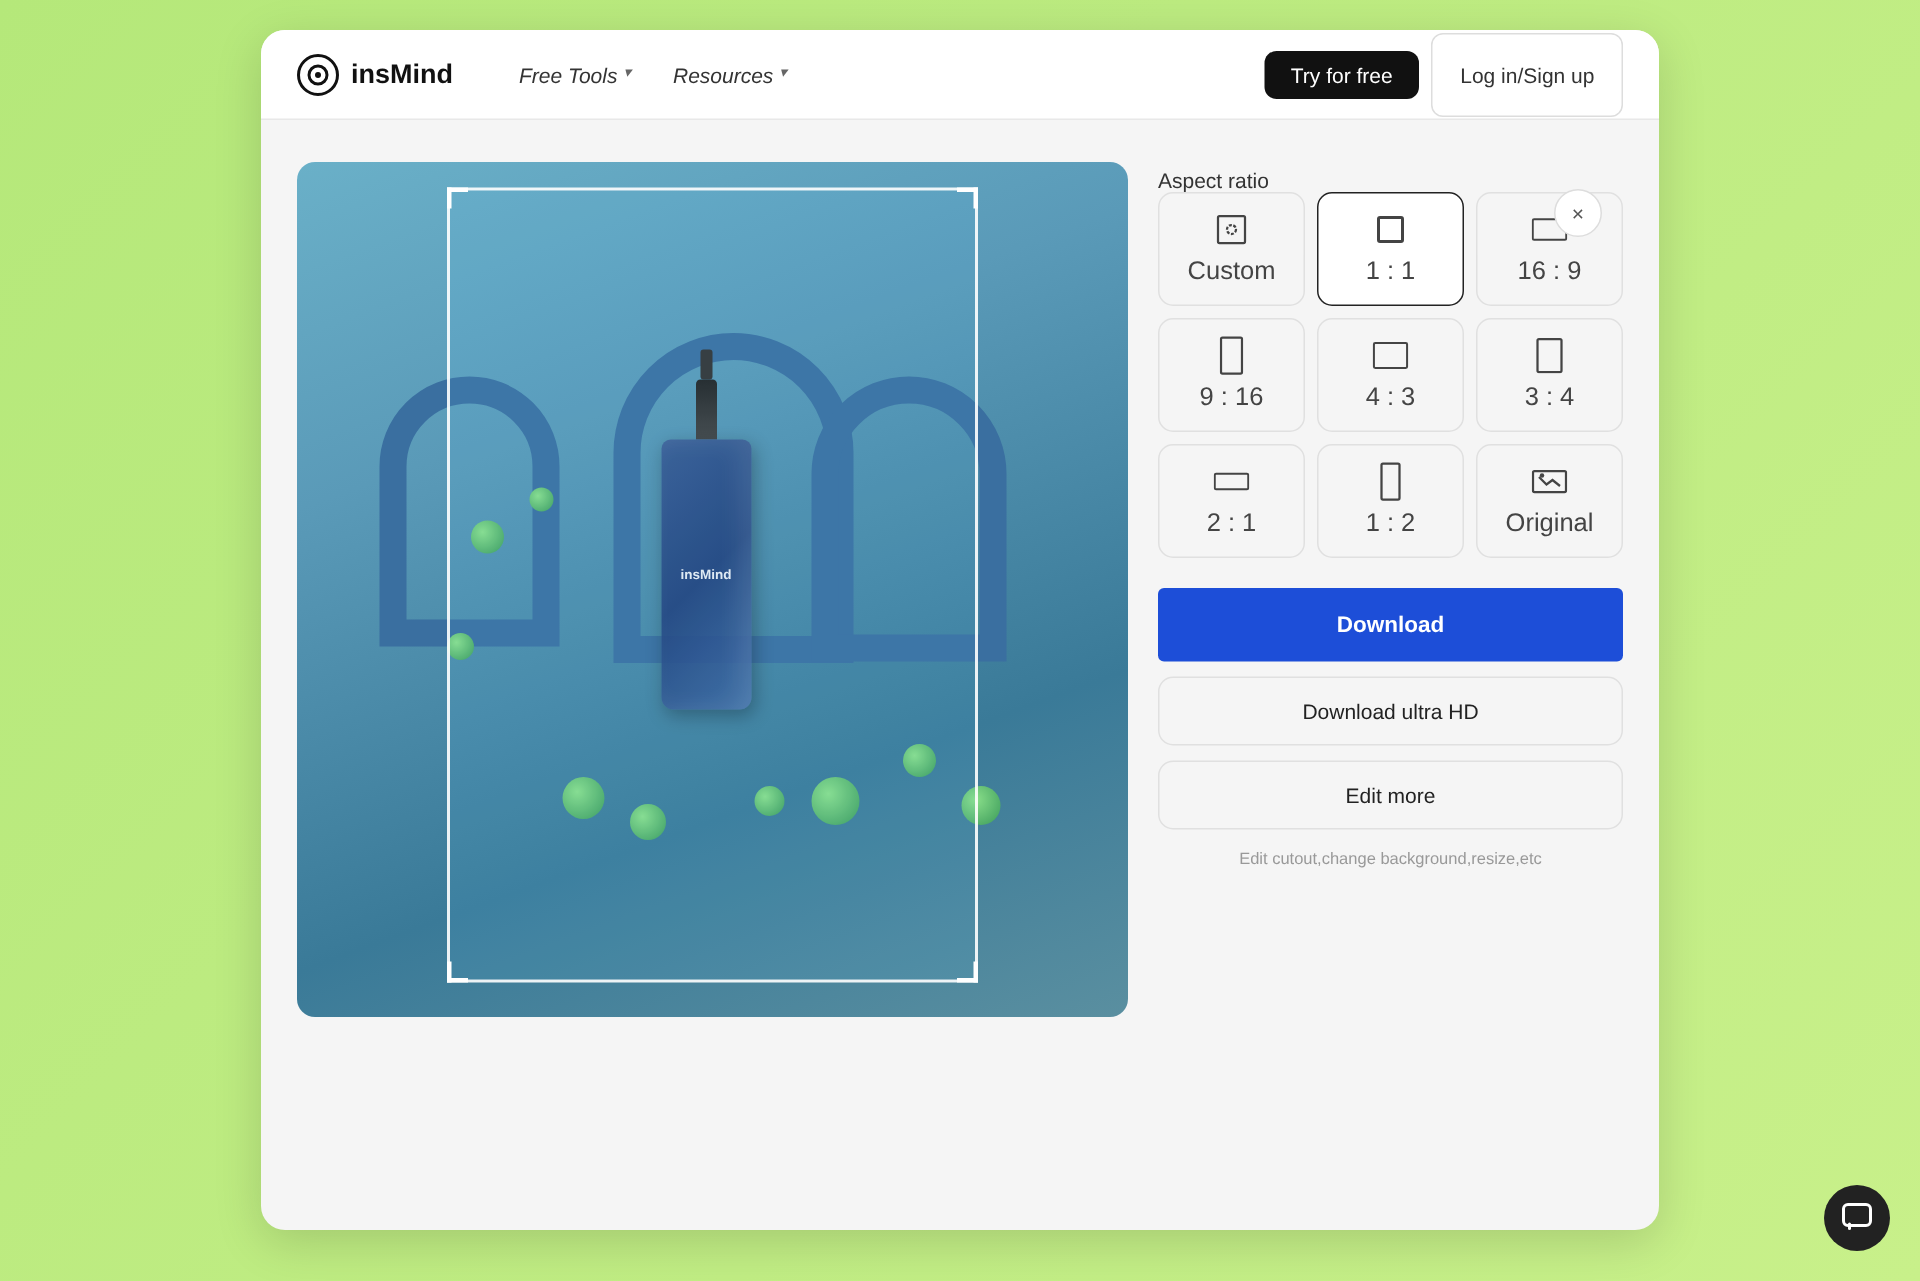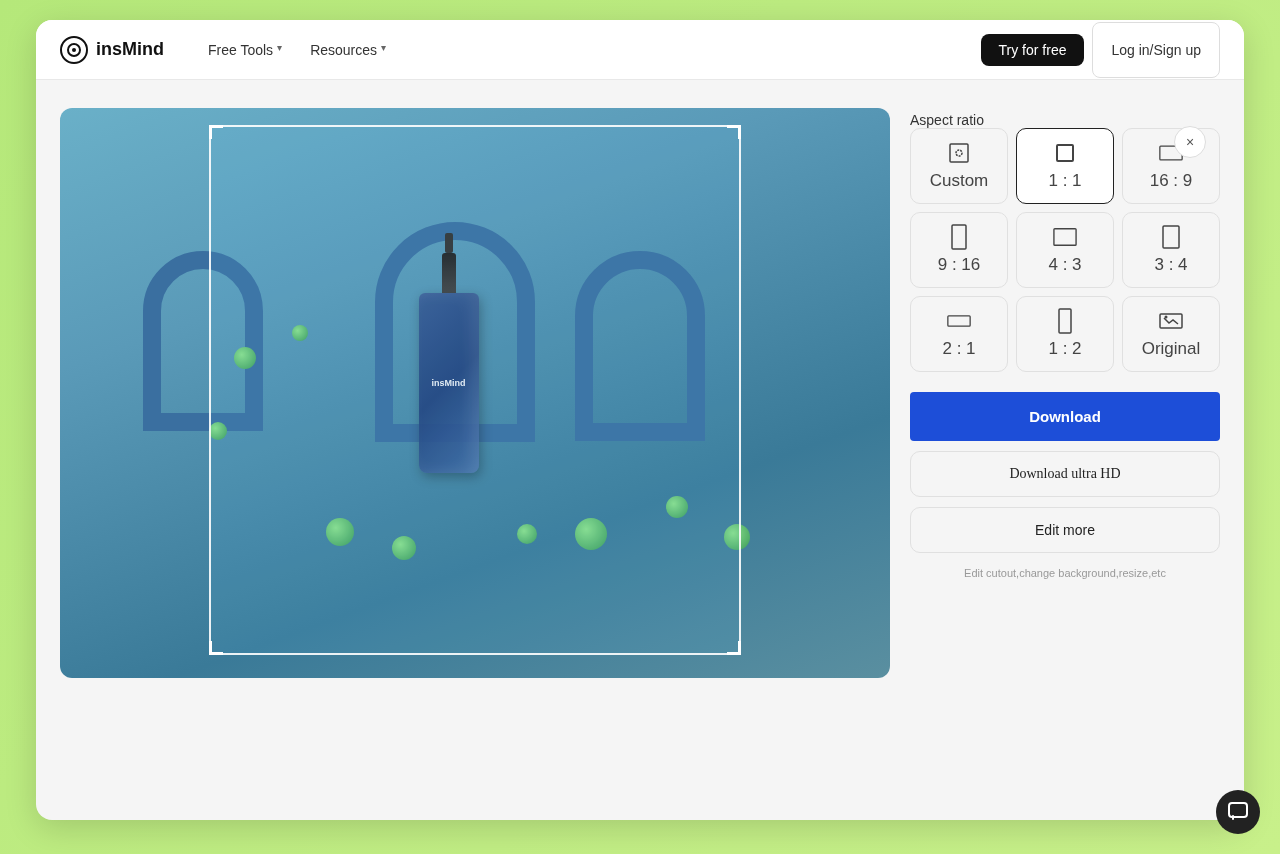--- a/index.html
+++ b/index.html
@@ -9,21 +9,21 @@
       min-height: 854px;
       font-family: -apple-system, BlinkMacSystemFont, 'Segoe UI', sans-serif;
       display: flex;
       justify-content: center;
       align-items: flex-start;
       padding: 20px;
     }
     .app-window {
       background: #f5f5f5;
       border-radius: 16px;
-      width: 1208px;
+      width: 932px;
       min-height: 800px;
       overflow: hidden;
       box-shadow: 0 8px 32px rgba(0,0,0,0.15);
     }
     
     .navbar {
       background: #fff;
       border-bottom: 1px solid #e8e8e8;
       display: flex;
       align-items: center;
@@ -52,20 +52,21 @@
     }
     .nav-link {
       display: flex;
       align-items: flex-start;
       gap: 4px;
       padding: 8px 12px;
       font-size: 14px;
       color: #333;
       cursor: pointer;
       border-radius: 6px;
+      font-style: italic;
     }
     .nav-chevron {
       font-size: 10px;
       color: #666;
     }
     .nav-actions {
       display: flex;
       gap: 8px;
       align-items: center;
     }
@@ -305,21 +306,20 @@
     .btn-download-secondary {
       background: #f5f5f5;
       color: #222;
       border: 1.5px solid #e0e0e0;
       padding: 14px;
       border-radius: 10px;
       font-size: 14px;
       font-weight: 500;
       cursor: pointer;
       width: 100%;
-      font-family: Liberation Serif, serif;
     }
     .btn-edit {
       background: #f5f5f5;
       color: #222;
       border: 1.5px solid #e0e0e0;
       padding: 14px;
       border-radius: 10px;
       font-size: 14px;
       font-weight: 500;
       cursor: pointer;

